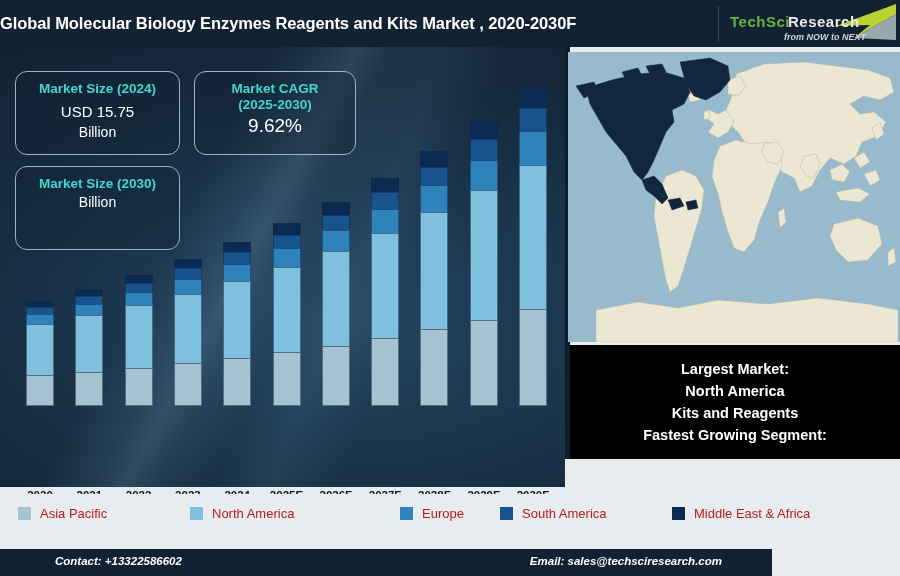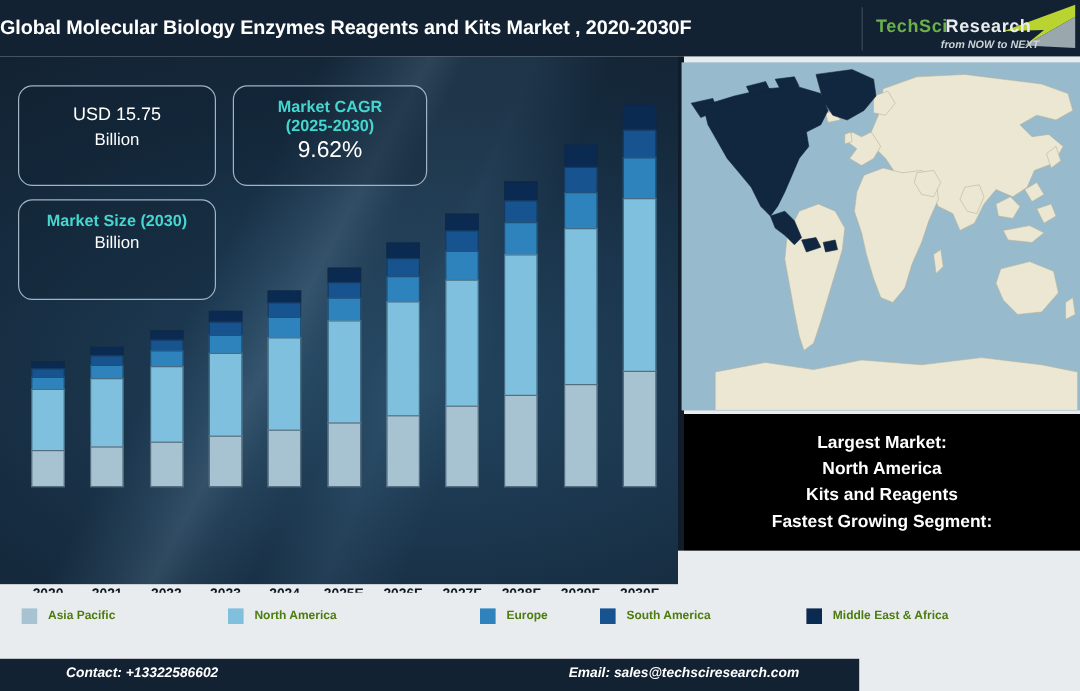--- a/index.html
+++ b/index.html
@@ -191,30 +191,30 @@
     display: flex;
     align-items: center;
     white-space: nowrap;
   }
   .legend-swatch {
     width: 13px; height: 13px;
     margin-right: 9px;
     flex: 0 0 auto;
   }
   .legend-label {
-    font-size: 10px;
-    font-weight: bold;
-    color: #4d7c0f;
+    font-size: 13px;
+    font-weight: normal;
+    color: #b91c1c;
   }
 
   
   .footer {
     position: absolute;
     left: 0; top: 549px;
-    width: 716px; height: 27px;
+    width: 772px; height: 27px;
     background: #132232;
   }
   .footer-text {
     position: absolute;
     top: 6px;
     color: #ffffff;
     font-size: 11.5px;
     font-style: italic;
     font-weight: bold;
   }
@@ -320,20 +320,21 @@
           <div class="seg" style="background: rgb(46, 131, 189); height: 10.6111%;"></div>
           <div class="seg" style="background: rgb(126, 192, 221); height: 45.0055%;"></div>
           <div class="seg" style="background: rgb(167, 194, 209); height: 30.0037%;"></div>
         </div>
       </div>
   </div>
 
   <div class="right-edge"></div>
 
   <div class="card" id="card-size-2024">
+    <div class="card-title">Market Size (2024)</div>
     <div class="card-value">USD 15.75</div>
     <div class="card-unit">Billion</div>
   </div>
 
   <div class="card" id="card-cagr">
     <div class="card-title">Market CAGR</div>
     <div class="card-title">(2025-2030)</div>
     <div class="card-value big">9.62%</div>
   </div>
 

